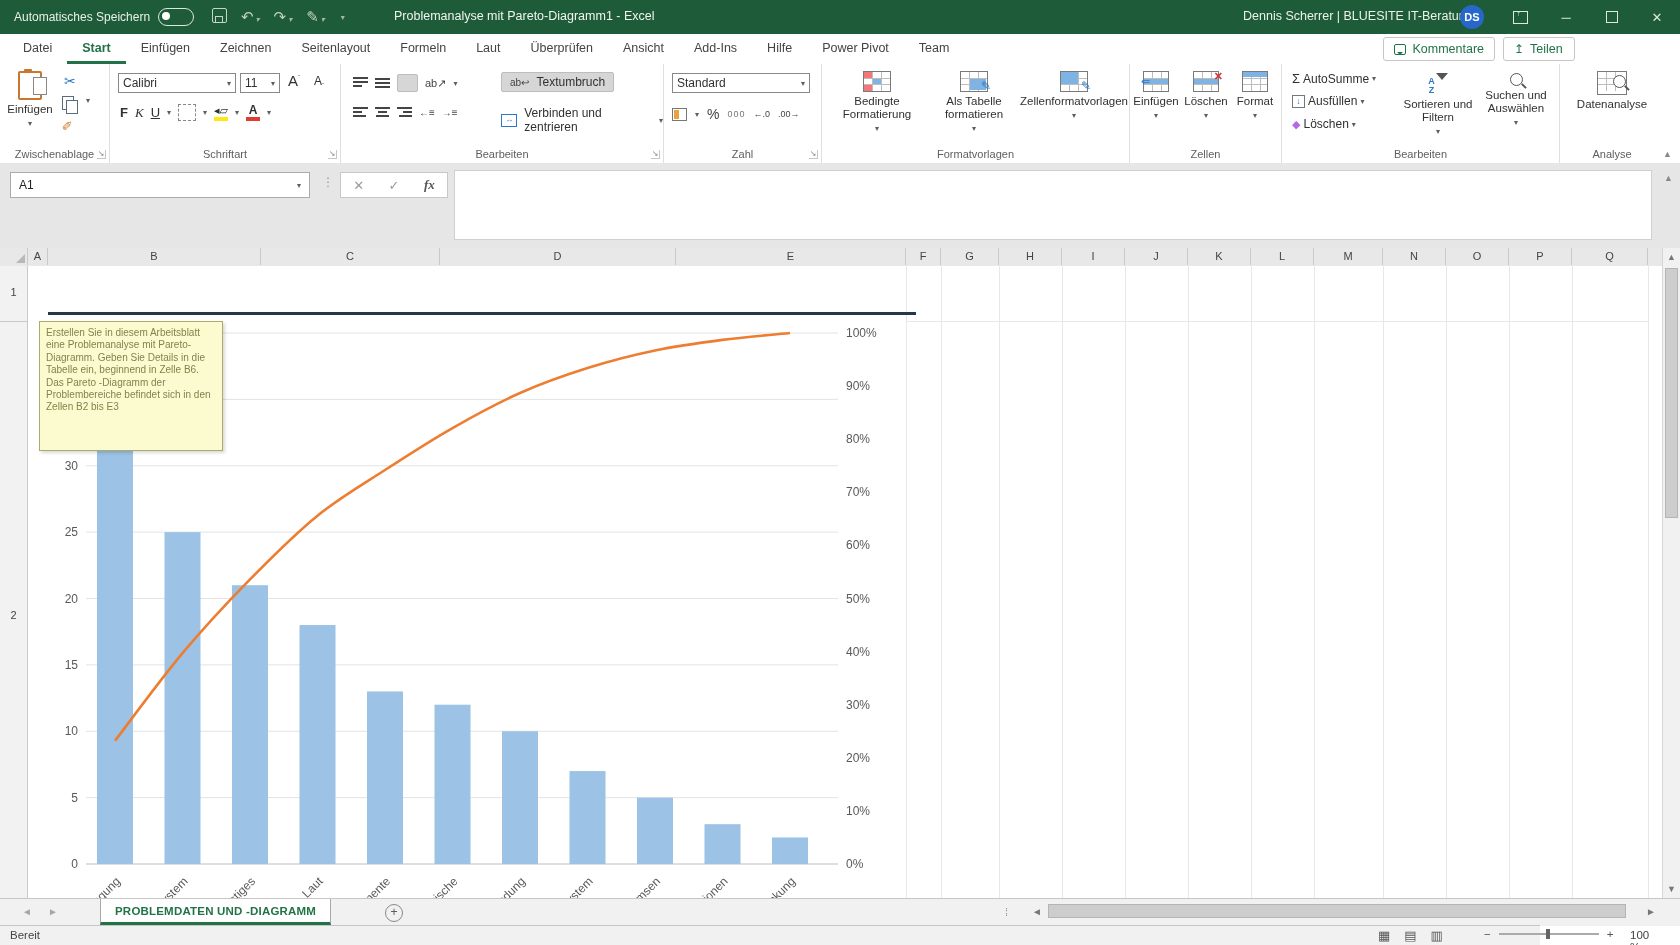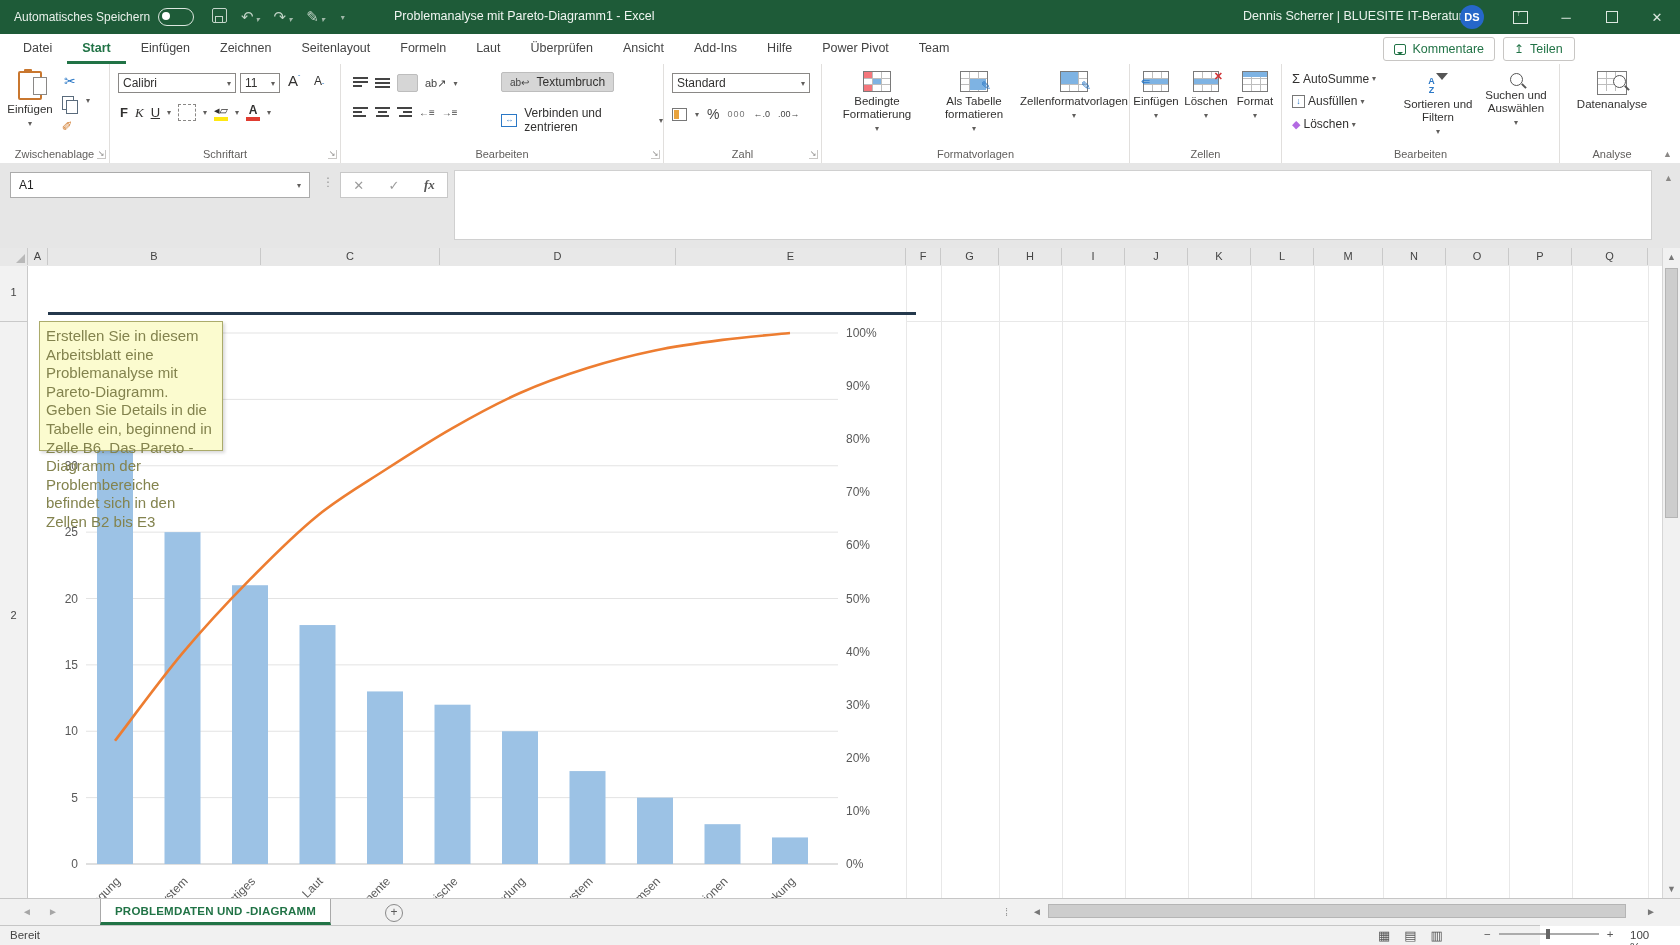--- a/index.html
+++ b/index.html
@@ -96,21 +96,21 @@
   .corner{position:absolute;left:0;top:0;width:28px;height:17px;border-right:1px solid #C9C9C9;box-sizing:border-box;}
   .corner::after{content:"";position:absolute;right:2px;bottom:2px;border-left:9px solid transparent;border-bottom:9px solid #B8B8B8;}
   .sheet{position:absolute;left:0;top:266px;width:1662px;height:632px;background:#fff;overflow:hidden;}
   .rowhead{position:absolute;left:0;top:0;width:28px;height:632px;background:#F2F2F2;border-right:1px solid #C9C9C9;box-sizing:border-box;}
   .rh{position:absolute;left:0;width:27px;text-align:center;font-size:11px;color:#444;}
   .gline{position:absolute;background:#E8E8E8;}
   .sheet-title{position:absolute;left:51px;top:21px;font-size:21px;letter-spacing:.5px;color:#4E6474;}
   .title-rule{position:absolute;left:48px;top:46px;width:868px;height:3px;background:#24384C;}
   .note{position:absolute;left:39px;top:55px;width:184px;height:130px;background:#FBFBCF;border:1px solid #ABAB6B;
         box-shadow:2px 2px 3px rgba(0,0,0,.15);padding:5px 6px;box-sizing:border-box;
-        font-size:15px;line-height:1.24;color:#83834E;}
+        font-size:10px;line-height:1.24;color:#83834E;}
   .chart-svg{position:absolute;left:0;top:0;}
 
   
   .tabbar{position:absolute;left:0;top:898px;width:1680px;height:27px;background:#F1F1F1;border-top:1px solid #C6C6C6;}
   .navarr{position:absolute;top:7px;color:#A6A6A6;font-size:10px;}
   .sheettab{position:absolute;left:100px;top:0;height:26px;background:#fff;border:1px solid #A9A9A9;border-top:none;
             border-bottom:3px solid #217346;box-sizing:border-box;display:flex;align-items:center;padding:0 14px;
             font-size:11.5px;font-weight:bold;color:#217346;letter-spacing:.2px;}
   .addsheet{position:absolute;left:385px;top:5px;width:16px;height:16px;border:1px solid #8A8A8A;border-radius:50%;
             color:#5A5A5A;font-size:12px;line-height:14px;text-align:center;}

